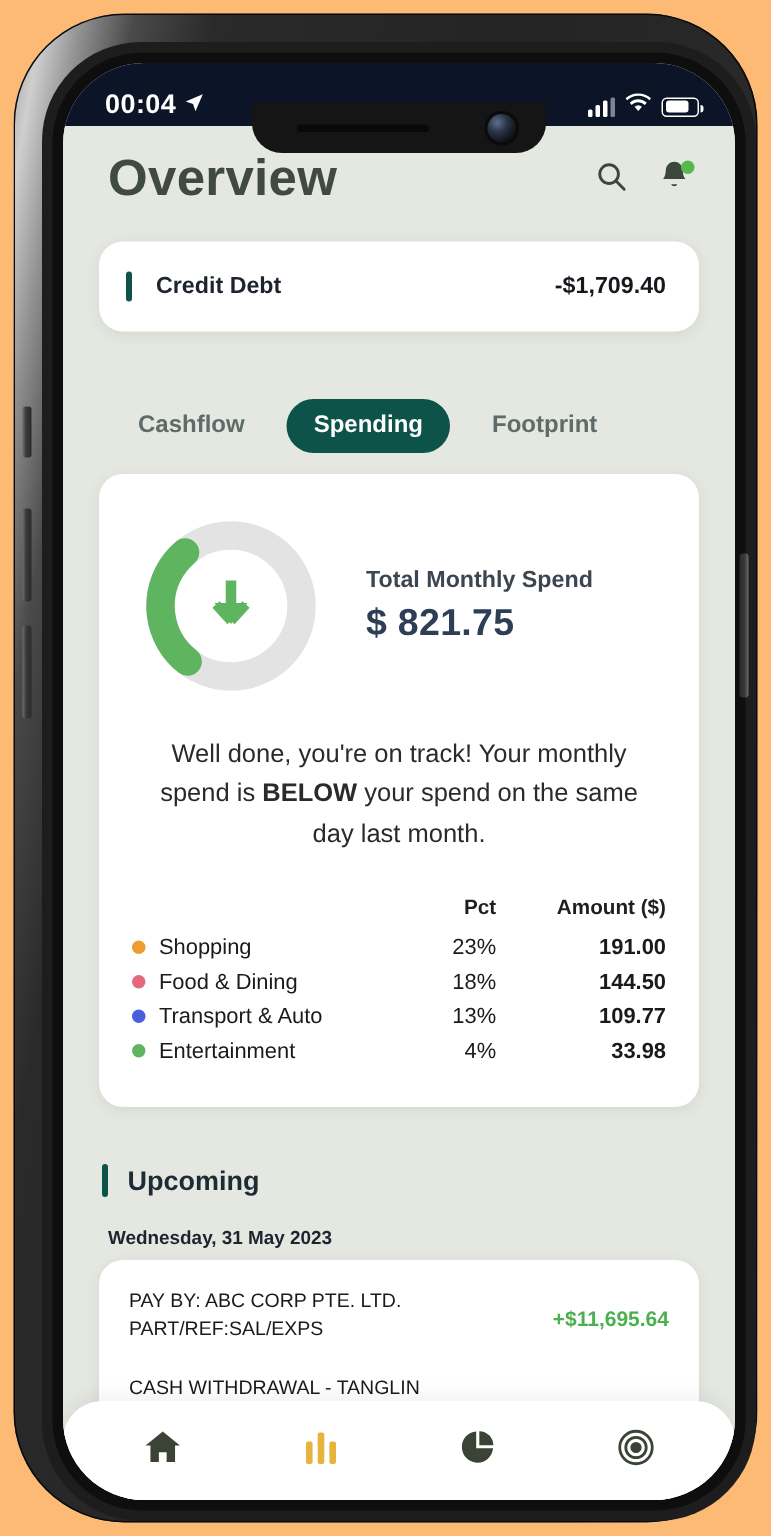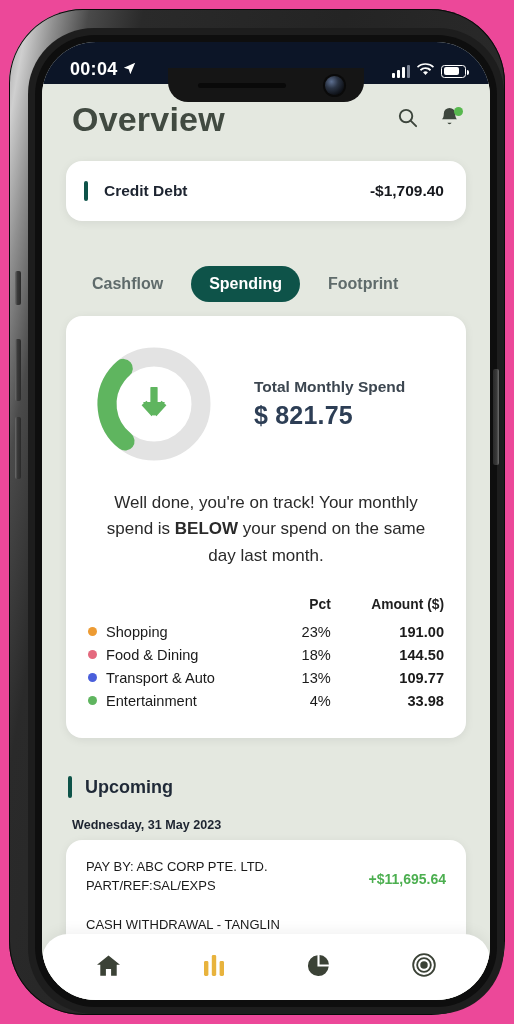--- a/index.html
+++ b/index.html
@@ -1,20 +1,20 @@
 <!DOCTYPE html>
 <html><head>
 <meta charset="utf-8">
 <style>
   * { margin:0; padding:0; box-sizing:border-box; }
   html,body { width:514px; height:1024px; overflow:hidden; background:#000; }
   body { font-family:"Liberation Sans", sans-serif; }
 
   
-  .stage { position:relative; width:514px; height:1024px; background:#ec4899; }
+  .stage { position:relative; width:514px; height:1024px; background:#fdba74; }
 
   .phone-outer {
     position:absolute; left:9px; top:9px; width:496px; height:1006px;
     border-radius:74px;
     background:linear-gradient(100deg,#9d9d9d 0%,#cfcfcf 3%,#8f8f8f 7%,#4a4a4a 12%,#2a2a2a 20%,
                #242424 50%,#2a2a2a 80%,#4a4a4a 88%,#9a9a9a 93%,#d2d2d2 97%,#8a8a8a 100%);
     box-shadow:0 0 0 1px #0a0a0a inset;
   }
   .phone-mid {
     position:absolute; left:19px; top:19px; width:476px; height:986px;
@@ -82,21 +82,21 @@
   .srow { display:flex; justify-content:space-between; align-items:baseline; padding:3px 0; }
   .srow .lbl { font-size:15.5px; color:#1d2430; font-weight:bold; }
   .srow .val { font-size:15.5px; font-weight:bold; }
   .v-green { color:#4caf50; } .v-dark { color:#16181d; } .v-amber { color:#e8a33d; }
 
   .tabs { display:flex; align-items:center; gap:10px; margin:45px 0 0 32px; }
   .tab { font-size:16px; font-weight:bold; color:#5f6b6b; padding:9px 18px; border-radius:20px; }
   .tab.active { background:#0e5349; color:#fff; }
 
   .spend-card { margin:14px 24px 0 24px; padding:28px 22px 26px 22px; }
-  .donut-row { display:flex; align-items:center; gap:22px; padding-left:6px; }
+  .donut-row { display:flex; align-items:center; gap:12px; padding-left:6px; }
   .donut { position:relative; width:120px; height:120px; flex:none; }
   .donut .arrow { position:absolute; inset:0; display:flex; align-items:center; justify-content:center; }
   .spend-text { padding-left:18px; }
   .spend-text .t1 { font-size:15.5px; font-weight:bold; color:#3c4650; }
   .spend-text .t2 { font-size:25px; font-weight:bold; color:#2d3e55; margin-top:5px; letter-spacing:.2px; }
 
   .msg { margin-top:26px; text-align:center; font-size:17px; line-height:1.55; color:#2a2a2a; padding:0 6px; }
   .msg b { font-weight:bold; }
 
   .cat-table { margin-top:28px; width:100%; border-collapse:collapse; }

